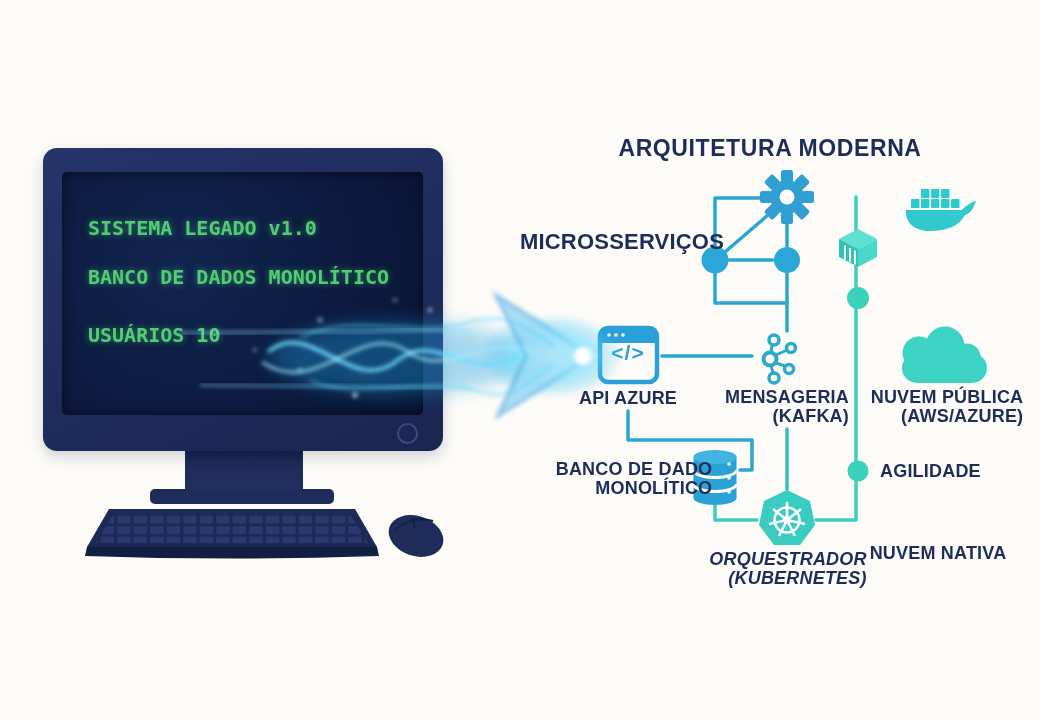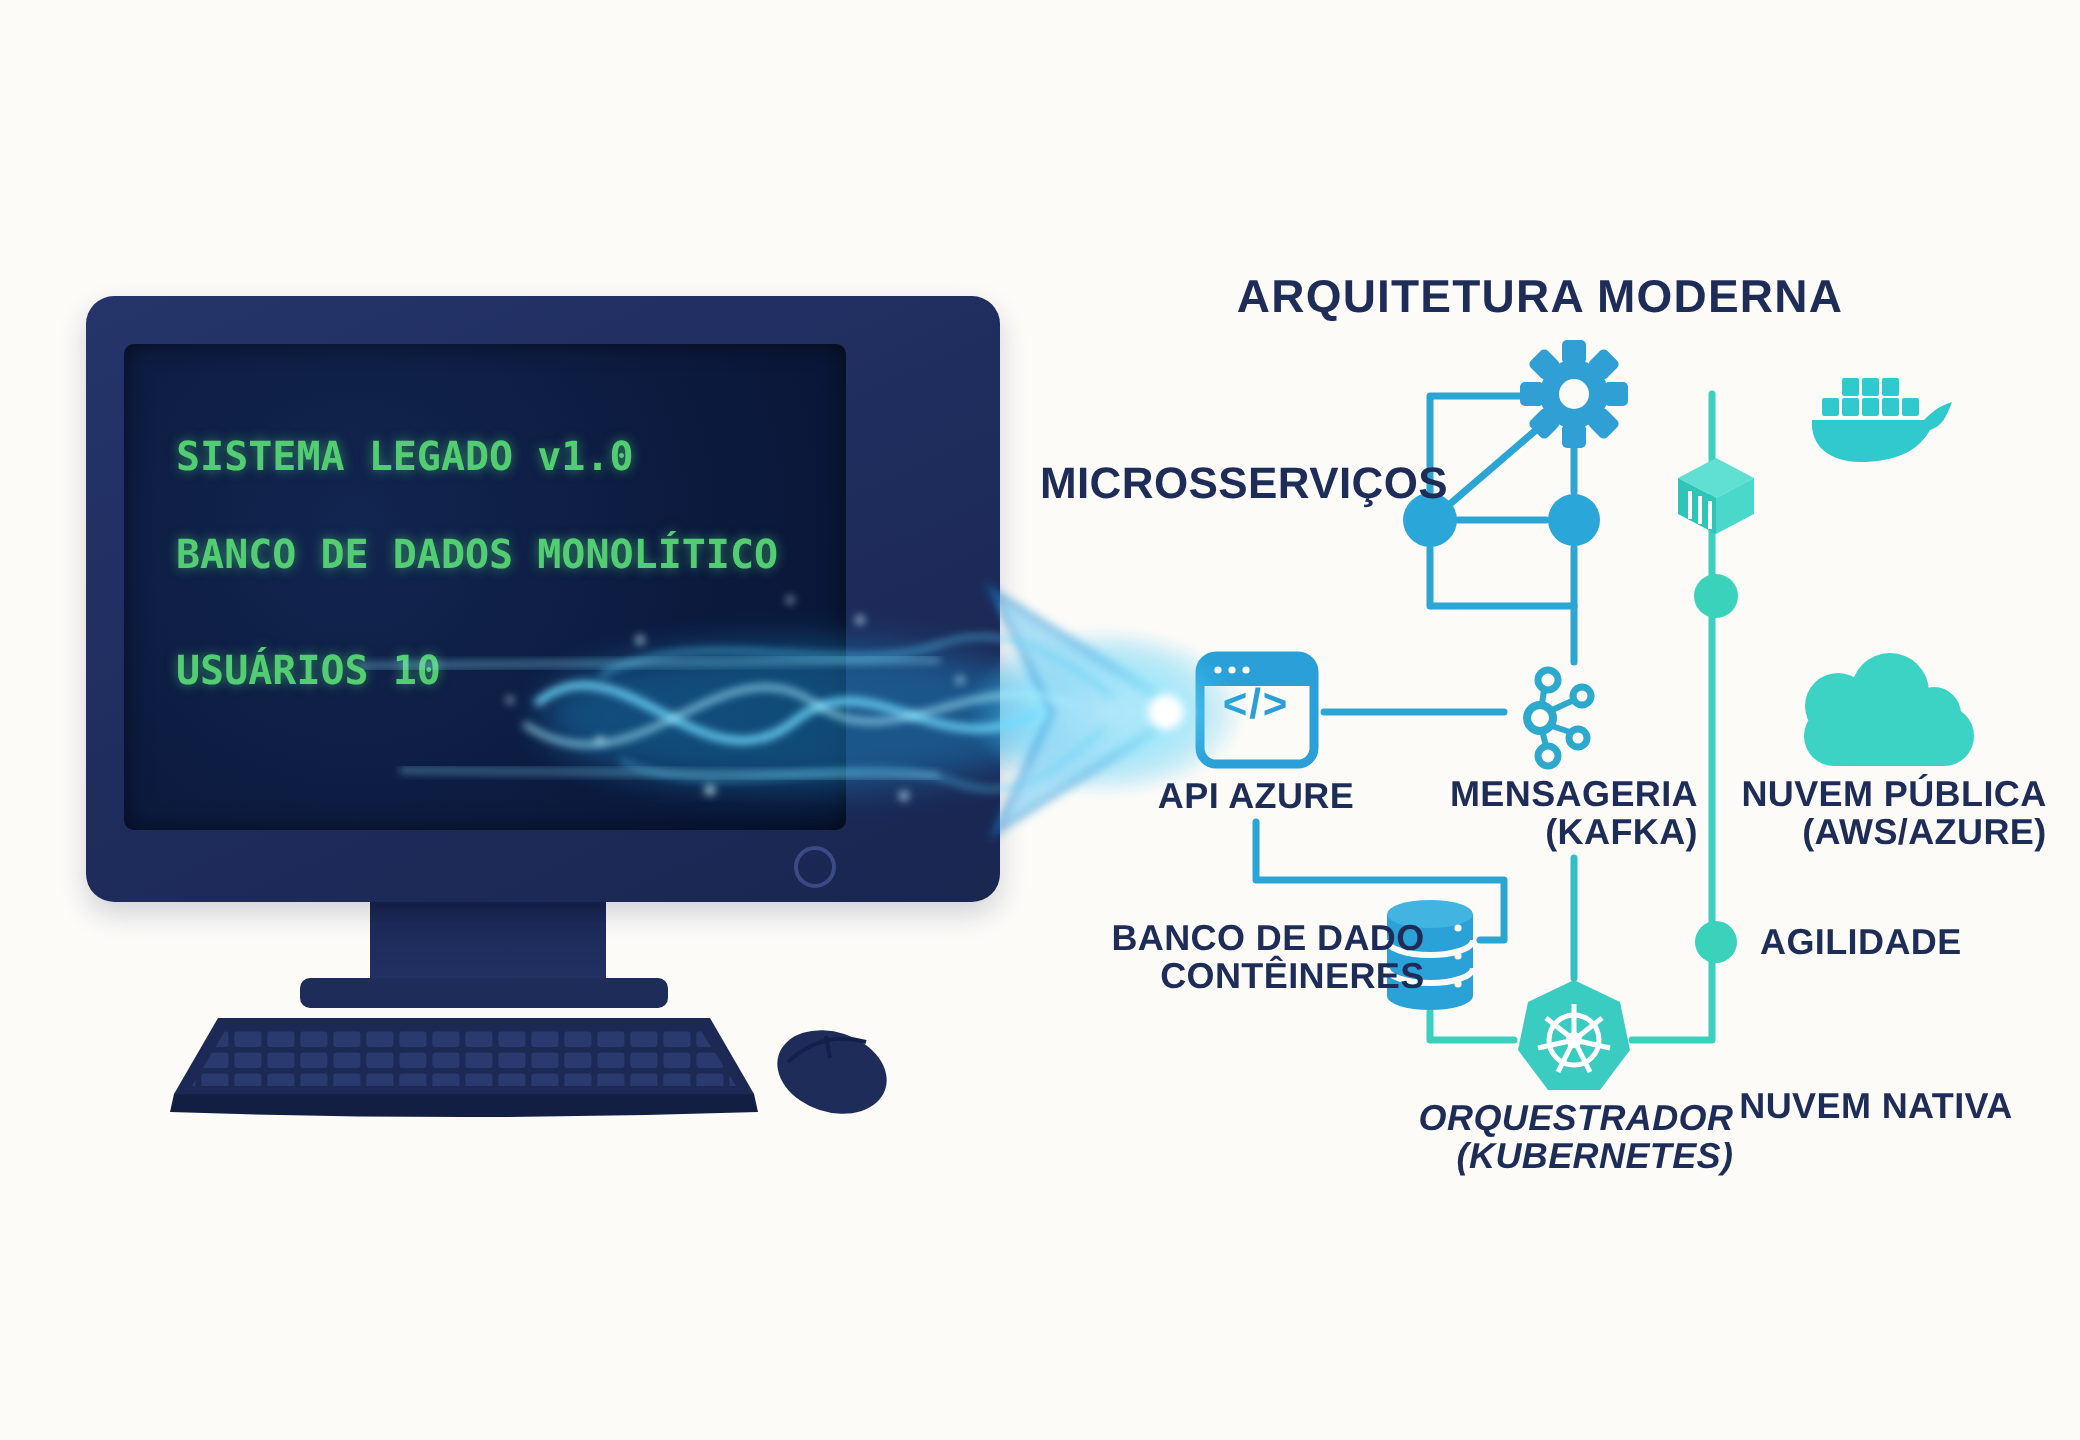--- a/index.html
+++ b/index.html
@@ -1,21 +1,21 @@
 <!DOCTYPE html>
 <html><head>
 <meta charset="utf-8">
 <style>
   html,body{margin:0;padding:0;background:#e8e8e8;}
   .stage{position:relative;width:1040px;height:720px;background:#fcfbf8;overflow:hidden;
          font-family:"Liberation Sans",sans-serif;}
   svg{display:block;}
 
   
-  .monitor{position:absolute;left:43px;top:148px;width:457px;height:303px;border-radius:14px;
+  .monitor{position:absolute;left:43px;top:148px;width:400px;height:303px;border-radius:14px;
            background:linear-gradient(155deg,#25346a 0%,#1e2c5c 55%,#192650 100%);
            box-shadow:0 6px 14px rgba(20,30,70,.18);z-index:2;}
   .screen{position:absolute;left:19px;top:24px;width:361px;height:243px;border-radius:5px;
           background:radial-gradient(circle at 32% 38%,#122550 0%,#0c1a3e 60%,#091534 100%);
           box-shadow:inset 0 0 12px rgba(0,0,0,.55);}
   .crt-line{position:absolute;left:26px;white-space:pre;color:#53cd71;
             font-family:"DejaVu Sans Mono",monospace;font-size:20px;font-weight:700;
             text-shadow:0 0 6px rgba(80,220,120,.55);}
   .power-btn{position:absolute;left:354px;top:275px;width:17px;height:17px;border-radius:50%;
              border:2.5px solid #3a4a85;}
@@ -273,21 +273,21 @@
     <span>(KAFKA)</span>
   </div>
 
   <div class="lbl ctr" id="lbl-nuvem">
     <span>NUVEM PÚBLICA</span>
     <span>(AWS/AZURE)</span>
   </div>
 
   <div class="lbl ctr" id="lbl-banco">
     <span>BANCO DE DADO</span>
-    <span>CONTÊINERES</span>
+    <span>MONOLÍTICO</span>
   </div>
 
   <div class="lbl" id="lbl-agil">AGILIDADE</div>
 
   <div class="lbl ctr" id="lbl-orq">
     <span>ORQUESTRADOR</span>
     <span>(KUBERNETES)</span>
   </div>
 
   <div class="lbl ctr" id="lbl-nativa">NUVEM NATIVA</div>

